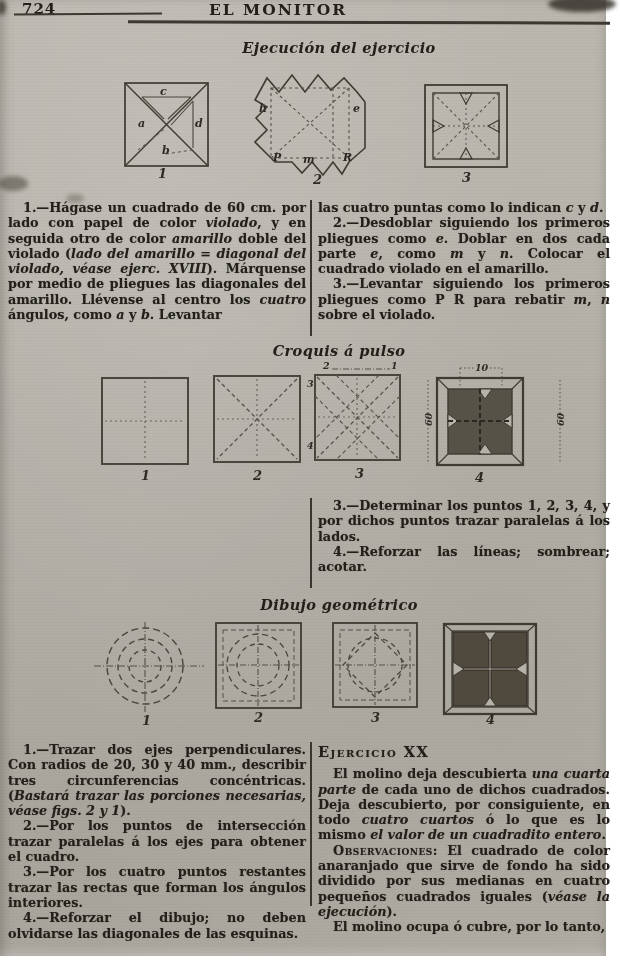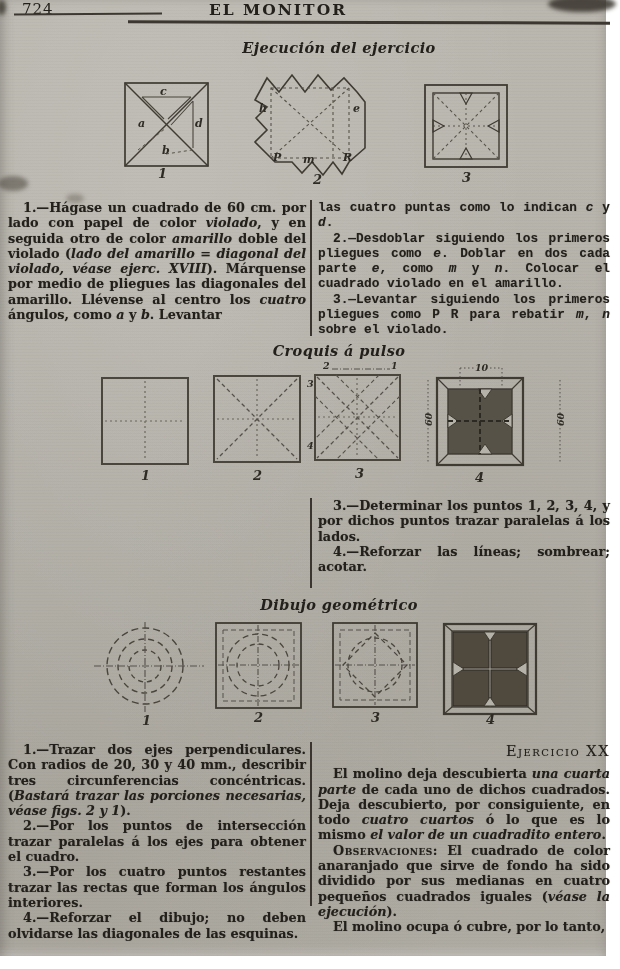--- a/index.html
+++ b/index.html
@@ -7,31 +7,31 @@
         font-family:"DejaVu Serif",serif;color:#23201b;}
   .paper{position:absolute;left:0;top:0;width:606px;height:956px;
     background:
       radial-gradient(ellipse at 28% 18%, rgba(255,255,255,.10), transparent 60%),
       radial-gradient(ellipse at 82% 70%, rgba(85,80,70,.10), transparent 55%),
       radial-gradient(ellipse at 12% 88%, rgba(85,80,70,.12), transparent 50%),
       repeating-linear-gradient(0deg, rgba(0,0,0,.02) 0 1px, transparent 1px 3px),
       linear-gradient(#bab7af,#b2afa7);
     box-shadow: inset 8px 0 14px -8px rgba(60,56,48,.45), inset -6px 0 10px -6px rgba(120,115,105,.5), inset 0 -8px 12px -8px rgba(255,255,255,.6);}
   .smudge{position:absolute;border-radius:50%;filter:blur(2px);}
-  .hdr-num{position:absolute;left:22px;top:0;font-size:15px;font-weight:400;letter-spacing:1px;}
+  .hdr-num{position:absolute;left:22px;top:0;font-size:15px;font-weight:700;letter-spacing:1px;}
   .hdr-title{position:absolute;left:0;top:0;width:556px;text-align:center;font-size:15.5px;
              font-weight:700;letter-spacing:2px;}
   .rule{position:absolute;background:#3c3831;}
   .sec-head{position:absolute;left:0;width:606px;text-align:center;font-size:14.5px;
             font-weight:700;font-style:italic;letter-spacing:.4px;margin-left:36px;}
   .col{position:absolute;font-size:12.8px;line-height:15.3px;font-weight:700;text-align:justify;
        text-shadow:0 0 1px rgba(35,32,27,.35);}
   .col p{margin:0;text-indent:15px;}
   .divider{position:absolute;width:1.5px;background:#3a362f;}
-  .ex-head{font-weight:400;font-variant:small-caps;text-align:right;font-size:14.5px;
+  .ex-head{font-weight:700;font-variant:small-caps;text-align:left;font-size:14.5px;
            letter-spacing:1.5px;text-indent:0 !important;margin-bottom:7px !important;}
   .sc{font-variant:small-caps;letter-spacing:.5px;}
   .fig{position:absolute;}
   .fig text{font-family:"DejaVu Serif",serif;font-style:italic;font-weight:700;fill:#2e2b25;}
   .fig .lbl{font-size:13px;}
   .fig .ltr{font-size:11px;}
   .fig .tick{font-size:9.5px;}
 </style>
 </head>
 <body>
@@ -87,21 +87,21 @@
     <line x1="46" y1="23" x2="46" y2="89" stroke="#57534a" stroke-width="1" stroke-dasharray="2,3"></line>
     <line x1="13" y1="56" x2="79" y2="56" stroke="#57534a" stroke-width="1" stroke-dasharray="2,3"></line>
     <path d="M13 50 L24 56 L13 62 Z M79 50 L68 56 L79 62 Z M40 23 L46 34 L52 23 Z M40 89 L46 78 L52 89 Z" fill="none" stroke="#3f3b33" stroke-width="1.2"></path>
     <text class="lbl" x="42" y="112">3</text>
   </svg>
 
   <div class="col" style="left:8px;top:200px;width:298px;">
     <p>1.—Hágase un cuadrado de 60 cm. por lado con papel de color <i>violado</i>, y en seguida otro de color <i>amarillo</i> doble del violado (<i>lado del amarillo = diagonal del violado, véase ejerc. XVIII</i>).  Márquense por medio de pliegues las diagonales del amarillo. Llévense al centro los <i>cuatro</i> ángulos, como <i>a</i> y <i>b</i>.  Levantar</p>
   </div>
   <div class="divider" style="left:310px;top:200px;height:136px;"></div>
-  <div class="col" style="left:318px;top:200px;width:292px;font-family:Liberation Mono, monospace;">
+  <div class="col" style="left:318px;top:200px;width:292px;">
     <p style="text-indent:0;">las cuatro puntas como lo indican <i>c</i> y <i>d</i>.</p>
     <p>2.—Desdoblar siguiendo los primeros pliegues como <i>e</i>. Doblar en dos cada parte <i>e</i>, como <i>m</i> y <i>n</i>.  Colocar el cuadrado violado en el amarillo.</p>
     <p>3.—Levantar siguiendo los primeros pliegues como P R para rebatir <i>m</i>, <i>n</i> sobre el violado.</p>
   </div>
 
   <div class="sec-head" style="top:342px;">Croquis á pulso</div>
 
   <svg class="fig" style="left:96px;top:372px;" width="100" height="112" viewBox="0 0 100 112">
     <rect x="6" y="6" width="86" height="86" fill="none" stroke="#4a463e" stroke-width="2"></rect>
     <line x1="9" y1="49" x2="89" y2="49" stroke="#6b675e" stroke-width="1.2" stroke-dasharray="2,3"></line>

